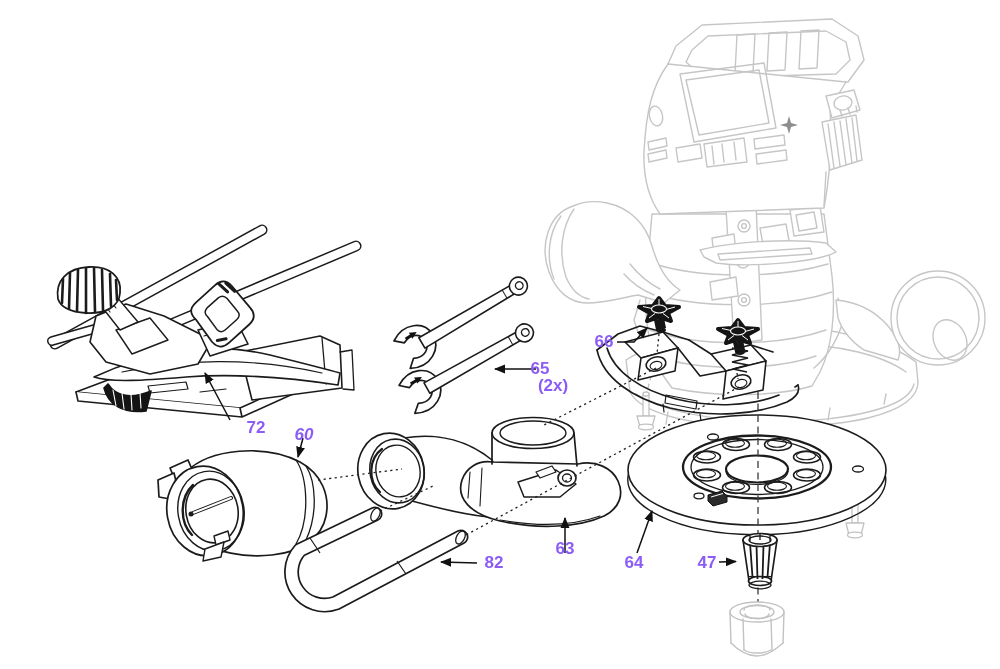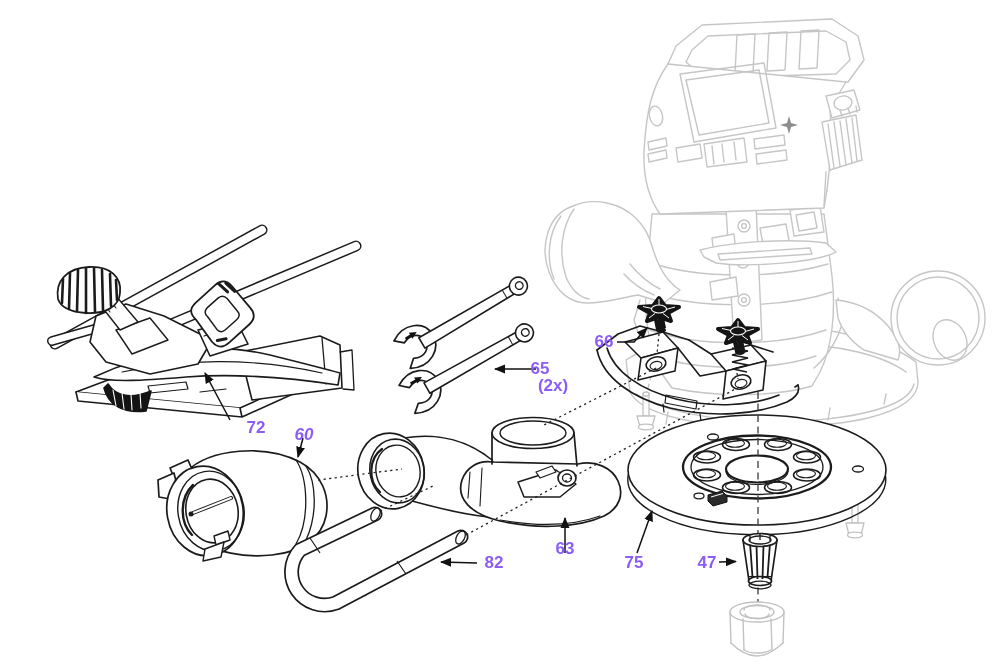--- a/index.html
+++ b/index.html
@@ -291,18 +291,18 @@
     <path d="M 536 369 L 495 369" marker-end="url(#arr)"></path>
     <path d="M 617 342 L 634 342 L 647 328" marker-end="url(#arr)"></path>
     <path d="M 719 562 L 736 561.5" marker-end="url(#arr)"></path>
   </g>
 </svg>
 
   <div class="lbl" style="left:232px;top:428px;margin-left:24px;">72</div>
   <div class="lbl" style="left:304px;top:435px;font-style:italic;">60</div>
   <div class="lbl" style="left:494px;top:563px;">82</div>
   <div class="lbl" style="left:565px;top:549px;">63</div>
-  <div class="lbl" style="left:634px;top:563px;">75</div>
+  <div class="lbl" style="left:634px;top:563px;">64</div>
   <div class="lbl" style="left:707px;top:563px;">47</div>
   <div class="lbl" style="left:604px;top:342px;">66</div>
   <div class="lbl" style="left:540px;top:369px;">65</div>
   <div class="lbl" style="left:553px;top:386px;">(2x)</div>
 </div>
 
 </body></html>

